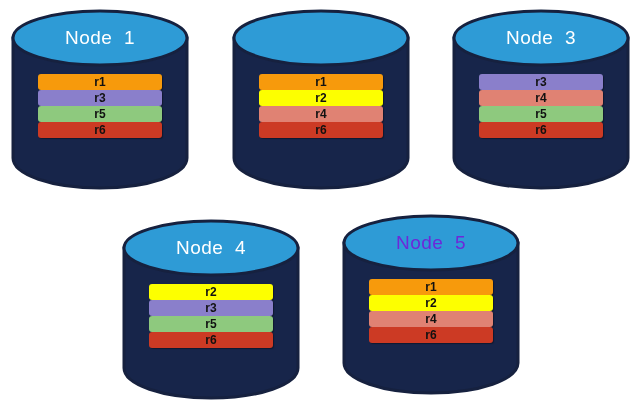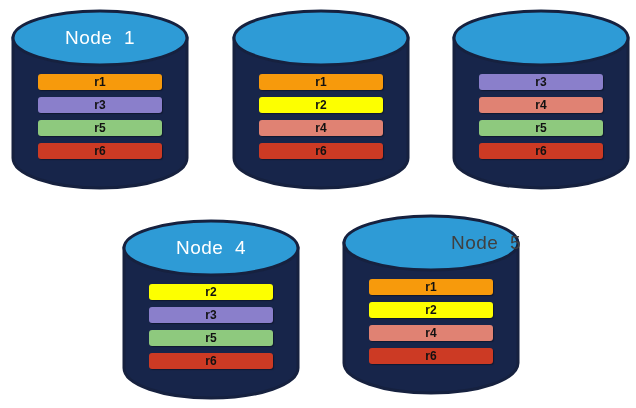--- a/index.html
+++ b/index.html
@@ -48,21 +48,20 @@
   }
   .replicas {
     position: absolute;
     left: 28px;
     top: 66px;
     width: 124px;
   }
   .replica {
     position: relative;
     height: 16px;
-    margin-bottom: 7px;
     border-radius: 3px;
     box-shadow: 1px 1px 1px rgba(0,0,0,0.35);
     text-align: center;
     line-height: 16px;
     font-size: 12px;
     font-weight: bold;
     color: #111111;
     font-family: "Liberation Sans", sans-serif;
   }
   .replica:last-child {
@@ -96,20 +95,21 @@
         <div class="replica" style="background: rgb(253, 255, 0); color: rgb(17, 17, 17);">r2</div>
         <div class="replica" style="background: rgb(224, 130, 115); color: rgb(17, 17, 17);">r4</div>
         <div class="replica" style="background: rgb(204, 58, 36); color: rgb(17, 17, 17);">r6</div>
       </div>
     </div>
     <div class="node" style="left: 451px; top: 8px;">
       <svg class="node-svg" viewBox="0 0 180 182">
         <path d="M3,30 L3,150 A87,30 0 0 0 177,150 L177,30 Z" fill="#17254a" stroke="#16213f" stroke-width="3"></path>
         <ellipse cx="90" cy="30" rx="87" ry="27" fill="#2e9bd6" stroke="#16213f" stroke-width="3"></ellipse>
       </svg>
+      <div class="node-title" style="color: rgb(255, 255, 255);">Node  3</div>
       <div class="replicas">
         <div class="replica" style="background: rgb(138, 127, 203); color: rgb(17, 17, 17);">r3</div>
         <div class="replica" style="background: rgb(224, 130, 115); color: rgb(17, 17, 17);">r4</div>
         <div class="replica" style="background: rgb(142, 201, 126); color: rgb(17, 17, 17);">r5</div>
         <div class="replica" style="background: rgb(204, 58, 36); color: rgb(17, 17, 17);">r6</div>
       </div>
     </div>
     <div class="node" style="left: 121px; top: 218px;">
       <svg class="node-svg" viewBox="0 0 180 182">
         <path d="M3,30 L3,150 A87,30 0 0 0 177,150 L177,30 Z" fill="#17254a" stroke="#16213f" stroke-width="3"></path>
@@ -121,21 +121,21 @@
         <div class="replica" style="background: rgb(138, 127, 203); color: rgb(17, 17, 17);">r3</div>
         <div class="replica" style="background: rgb(142, 201, 126); color: rgb(17, 17, 17);">r5</div>
         <div class="replica" style="background: rgb(204, 58, 36); color: rgb(17, 17, 17);">r6</div>
       </div>
     </div>
     <div class="node" style="left: 341px; top: 213px;">
       <svg class="node-svg" viewBox="0 0 180 182">
         <path d="M3,30 L3,150 A87,30 0 0 0 177,150 L177,30 Z" fill="#17254a" stroke="#16213f" stroke-width="3"></path>
         <ellipse cx="90" cy="30" rx="87" ry="27" fill="#2e9bd6" stroke="#16213f" stroke-width="3"></ellipse>
       </svg>
-      <div class="node-title" style="color: #404040; text-align: right;">Node  5</div>
+      <div class="node-title" style="color: #6d28d9;">Node  5</div>
       <div class="replicas">
         <div class="replica" style="background: rgb(247, 154, 12); color: rgb(17, 17, 17);">r1</div>
         <div class="replica" style="background: rgb(253, 255, 0); color: rgb(17, 17, 17);">r2</div>
         <div class="replica" style="background: rgb(224, 130, 115); color: rgb(17, 17, 17);">r4</div>
         <div class="replica" style="background: rgb(204, 58, 36); color: rgb(17, 17, 17);">r6</div>
       </div>
     </div>
   </div>
 
 </body></html>

